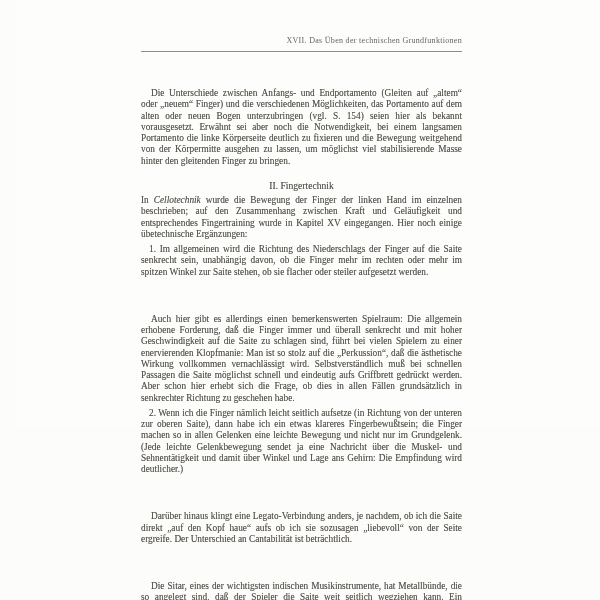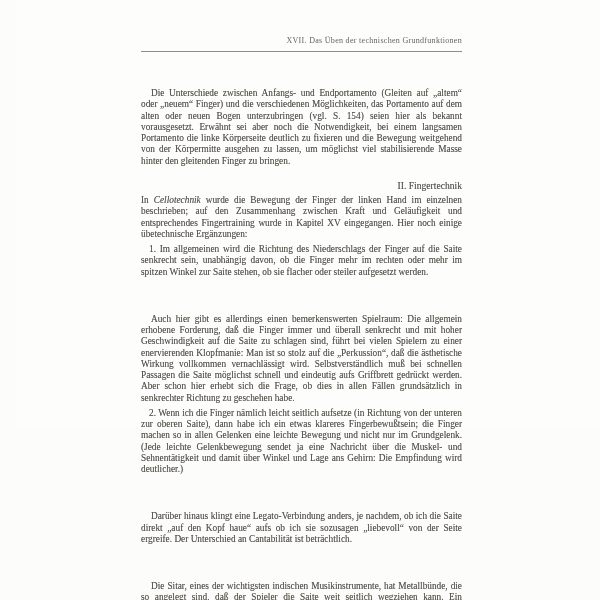--- a/index.html
+++ b/index.html
@@ -49,21 +49,21 @@
   }
   p.numbered {
     text-indent: 8px;
     margin-top: 4px;
   }
   .section-heading {
     font-size: 9.6px;
     font-weight: normal;
     line-height: 11.25px;
     margin: 13px 0 4px 0;
-    text-align: right;
+    text-align: center;
     text-shadow: 0 0 0.4px rgba(86, 83, 75, 0.55);
   }
   .italic {
     font-style: italic;
   }
   .page-number {
     font-size: 12px;
     line-height: 11px;
     text-align: right;
     margin-top: 5px;

